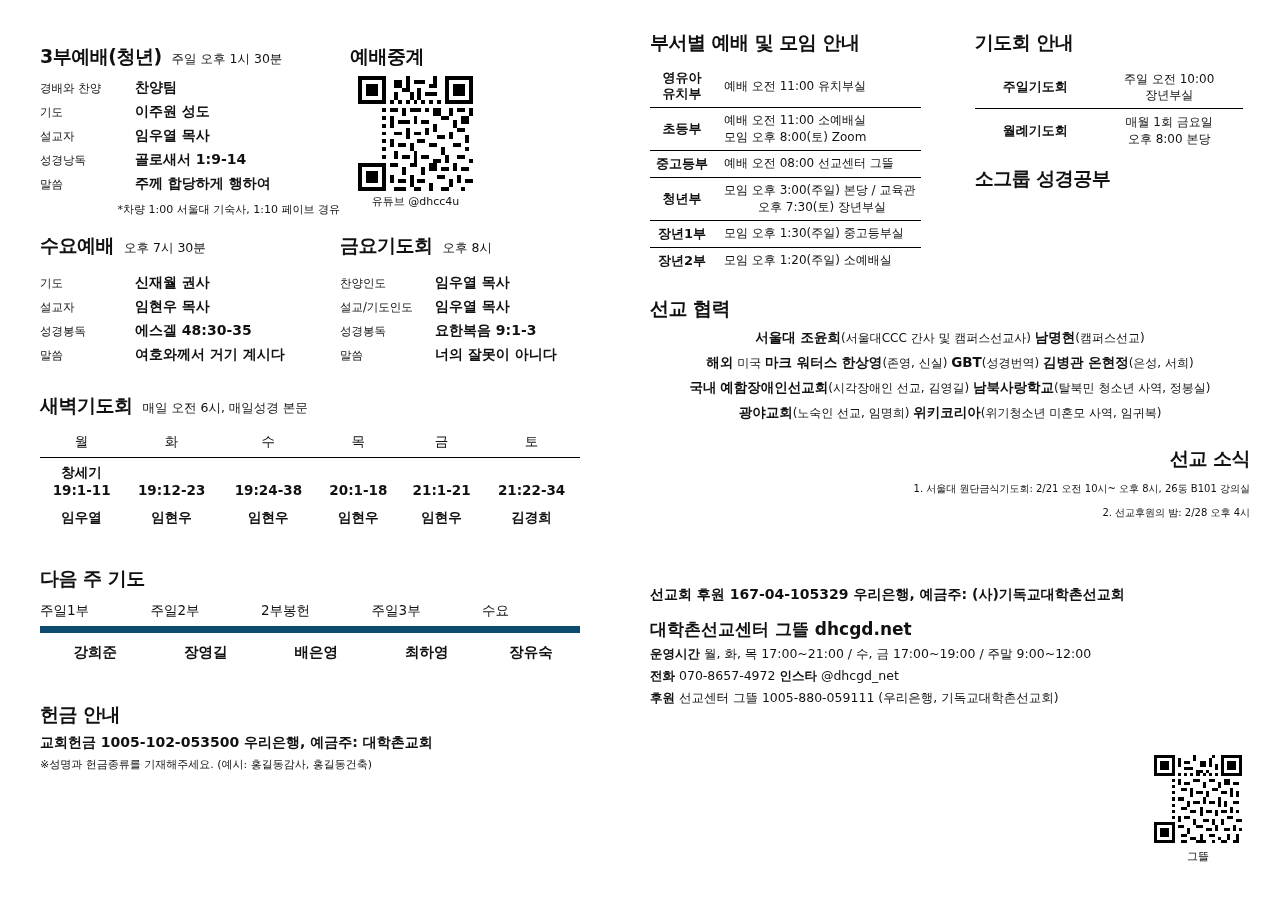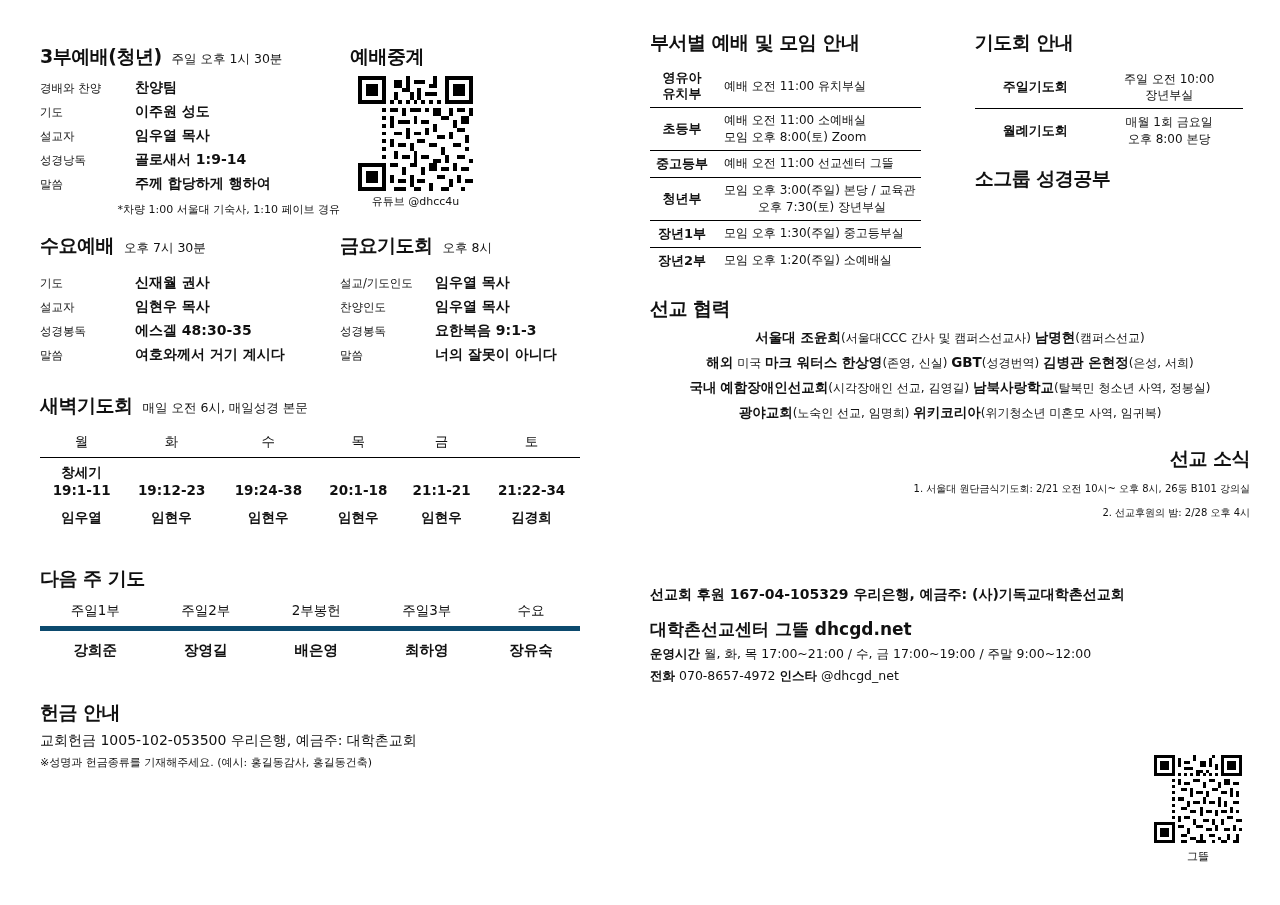--- a/index.html
+++ b/index.html
@@ -34,21 +34,21 @@
   table.grid th{
     font-size:13.5px;font-weight:normal;padding:4px 0 6px 0;border-bottom:1px solid #000;text-align:center;
   }
   table.grid td{
     font-size:13.5px;font-weight:bold;text-align:center;padding:5px 0;
   }
   table.grid tr.last td{border-top:0;}
   .refcell{line-height:1.35;}
 
   table.grid2{border-collapse:collapse;width:540px;margin-top:4px;}
-  table.grid2 th{font-size:13.5px;font-weight:normal;padding:4px 0 6px 0;border-bottom:5px solid #0c4a6e;text-align:center;}
+  table.grid2 th{font-size:13.5px;font-weight:normal;padding:4px 0 6px 0;border-bottom:7px solid #0c4a6e;text-align:left;}
   table.grid2 td{font-size:14.5px;font-weight:bold;text-align:center;padding:10px 0 4px 0;}
 
   
   .qr{display:block;}
   .qr-cap{font-size:11px;text-align:center;margin-top:3px;}
 
   
   table.dept{border-collapse:collapse;}
   table.dept td{vertical-align:middle;font-size:12px;padding:4px 6px;}
   table.dept td.name{font-weight:bold;text-align:center;font-size:13px;white-space:nowrap;padding-right:10px;}
@@ -67,21 +67,21 @@
 
   .mission-line{font-size:12px;margin:7px 0;text-align:center;}
   .mission-line b{font-size:13.5px;}
   .news-item{font-size:10px;font-weight:normal;margin:10px 0 0 0;}
 
   .support{font-size:14px;font-weight:bold;margin-top:6px;}
   .center-title{font-size:17px;font-weight:bold;margin-top:14px;}
   .center-line{font-size:12.5px;margin-top:5px;}
   .center-line b{font-weight:bold;}
 
-  .offer-line{font-size:14px;font-weight:normal;margin-top:6px;}
+  .offer-line{font-size:14px;font-weight:bold;margin-top:6px;}
   .offer-note{font-size:11px;margin-top:5px;}
 
   .qr-br{position:absolute;right:38px;bottom:55px;text-align:center;}
   .qr-br-cap{font-size:11px;margin-top:3px;}
 </style>
 </head>
 <body>
 
 <div class="page">
 
@@ -268,25 +268,25 @@
       </div>
 
       <div style="width:260px;">
         <div class="hdr-row">
           <h2 class="sec">금요기도회</h2>
           <span class="hdr-note">오후 8시</span>
         </div>
         <table class="kv" style="margin-top:6px;">
           <tbody>
               <tr>
+            <td class="k" style="width:95px">찬양인도</td>
+            <td class="v">임우열 목사</td>
+          </tr>
+          <tr>
             <td class="k">설교/기도인도</td>
-            <td class="v">임우열 목사</td>
-          </tr>
-          <tr>
-            <td class="k" style="width:95px">찬양인도</td>
             <td class="v">임우열 목사</td>
           </tr>
           <tr>
             <td class="k">성경봉독</td>
             <td class="v">요한복음  9:1-3</td>
           </tr>
           <tr>
             <td class="k">말씀</td>
             <td class="v">너의 잘못이 아니다</td>
           </tr>
@@ -376,21 +376,21 @@
           </tr>
           <tr class="rowline">
             <td class="name">초등부</td>
             <td class="info">
               <div>예배  오전 11:00  소예배실</div>
               <div>모임  오후 8:00(토)  Zoom</div>
             </td>
           </tr>
           <tr class="rowline">
             <td class="name">중고등부</td>
-            <td class="info">예배  오전 11:00  선교센터 그뜰</td>
+            <td class="info">예배  오전 08:00  선교센터 그뜰</td>
           </tr>
           <tr class="rowline">
             <td class="name">청년부</td>
             <td class="info">
               <div>모임  오후 3:00(주일)  본당 / 교육관</div>
               <div style="padding-left:34px;">오후 7:30(토)  장년부실</div>
             </td>
           </tr>
           <tr class="rowline">
             <td class="name">장년1부</td>
@@ -435,20 +435,21 @@
       <h2 class="sec">선교 소식</h2>
       <div class="news-item">1.  서울대 원단금식기도회: 2/21 오전 10시~ 오후 8시, 26동 B101 강의실</div>
       <div class="news-item">2.  선교후원의 밤: 2/28 오후 4시</div>
     </div>
 
     <div style="margin-top:66px;">
       <div class="support">선교회 후원  167-04-105329 우리은행, 예금주: (사)기독교대학촌선교회</div>
       <div class="center-title">대학촌선교센터 그뜰  dhcgd.net</div>
       <div class="center-line"><b>운영시간</b> 월, 화, 목 17:00~21:00 / 수, 금 17:00~19:00 / 주말 9:00~12:00</div>
       <div class="center-line"><b>전화</b> 070-8657-4972   <b>인스타</b> @dhcgd_net</div>
+      <div class="center-line"><b>후원</b> 선교센터 그뜰 1005-880-059111 (우리은행, 기독교대학촌선교회)</div>
     </div>
   </div>
 
   <div class="qr-br">
     <svg width="88" height="88" viewBox="0 0 29 29" shape-rendering="crispEdges">
       <rect width="29" height="29" fill="#fff"></rect>
       <g fill="#000">
         <rect x="0" y="0" width="7" height="1"></rect>
           <rect x="0" y="6" width="7" height="1"></rect>
         <rect x="0" y="0" width="1" height="7"></rect>

